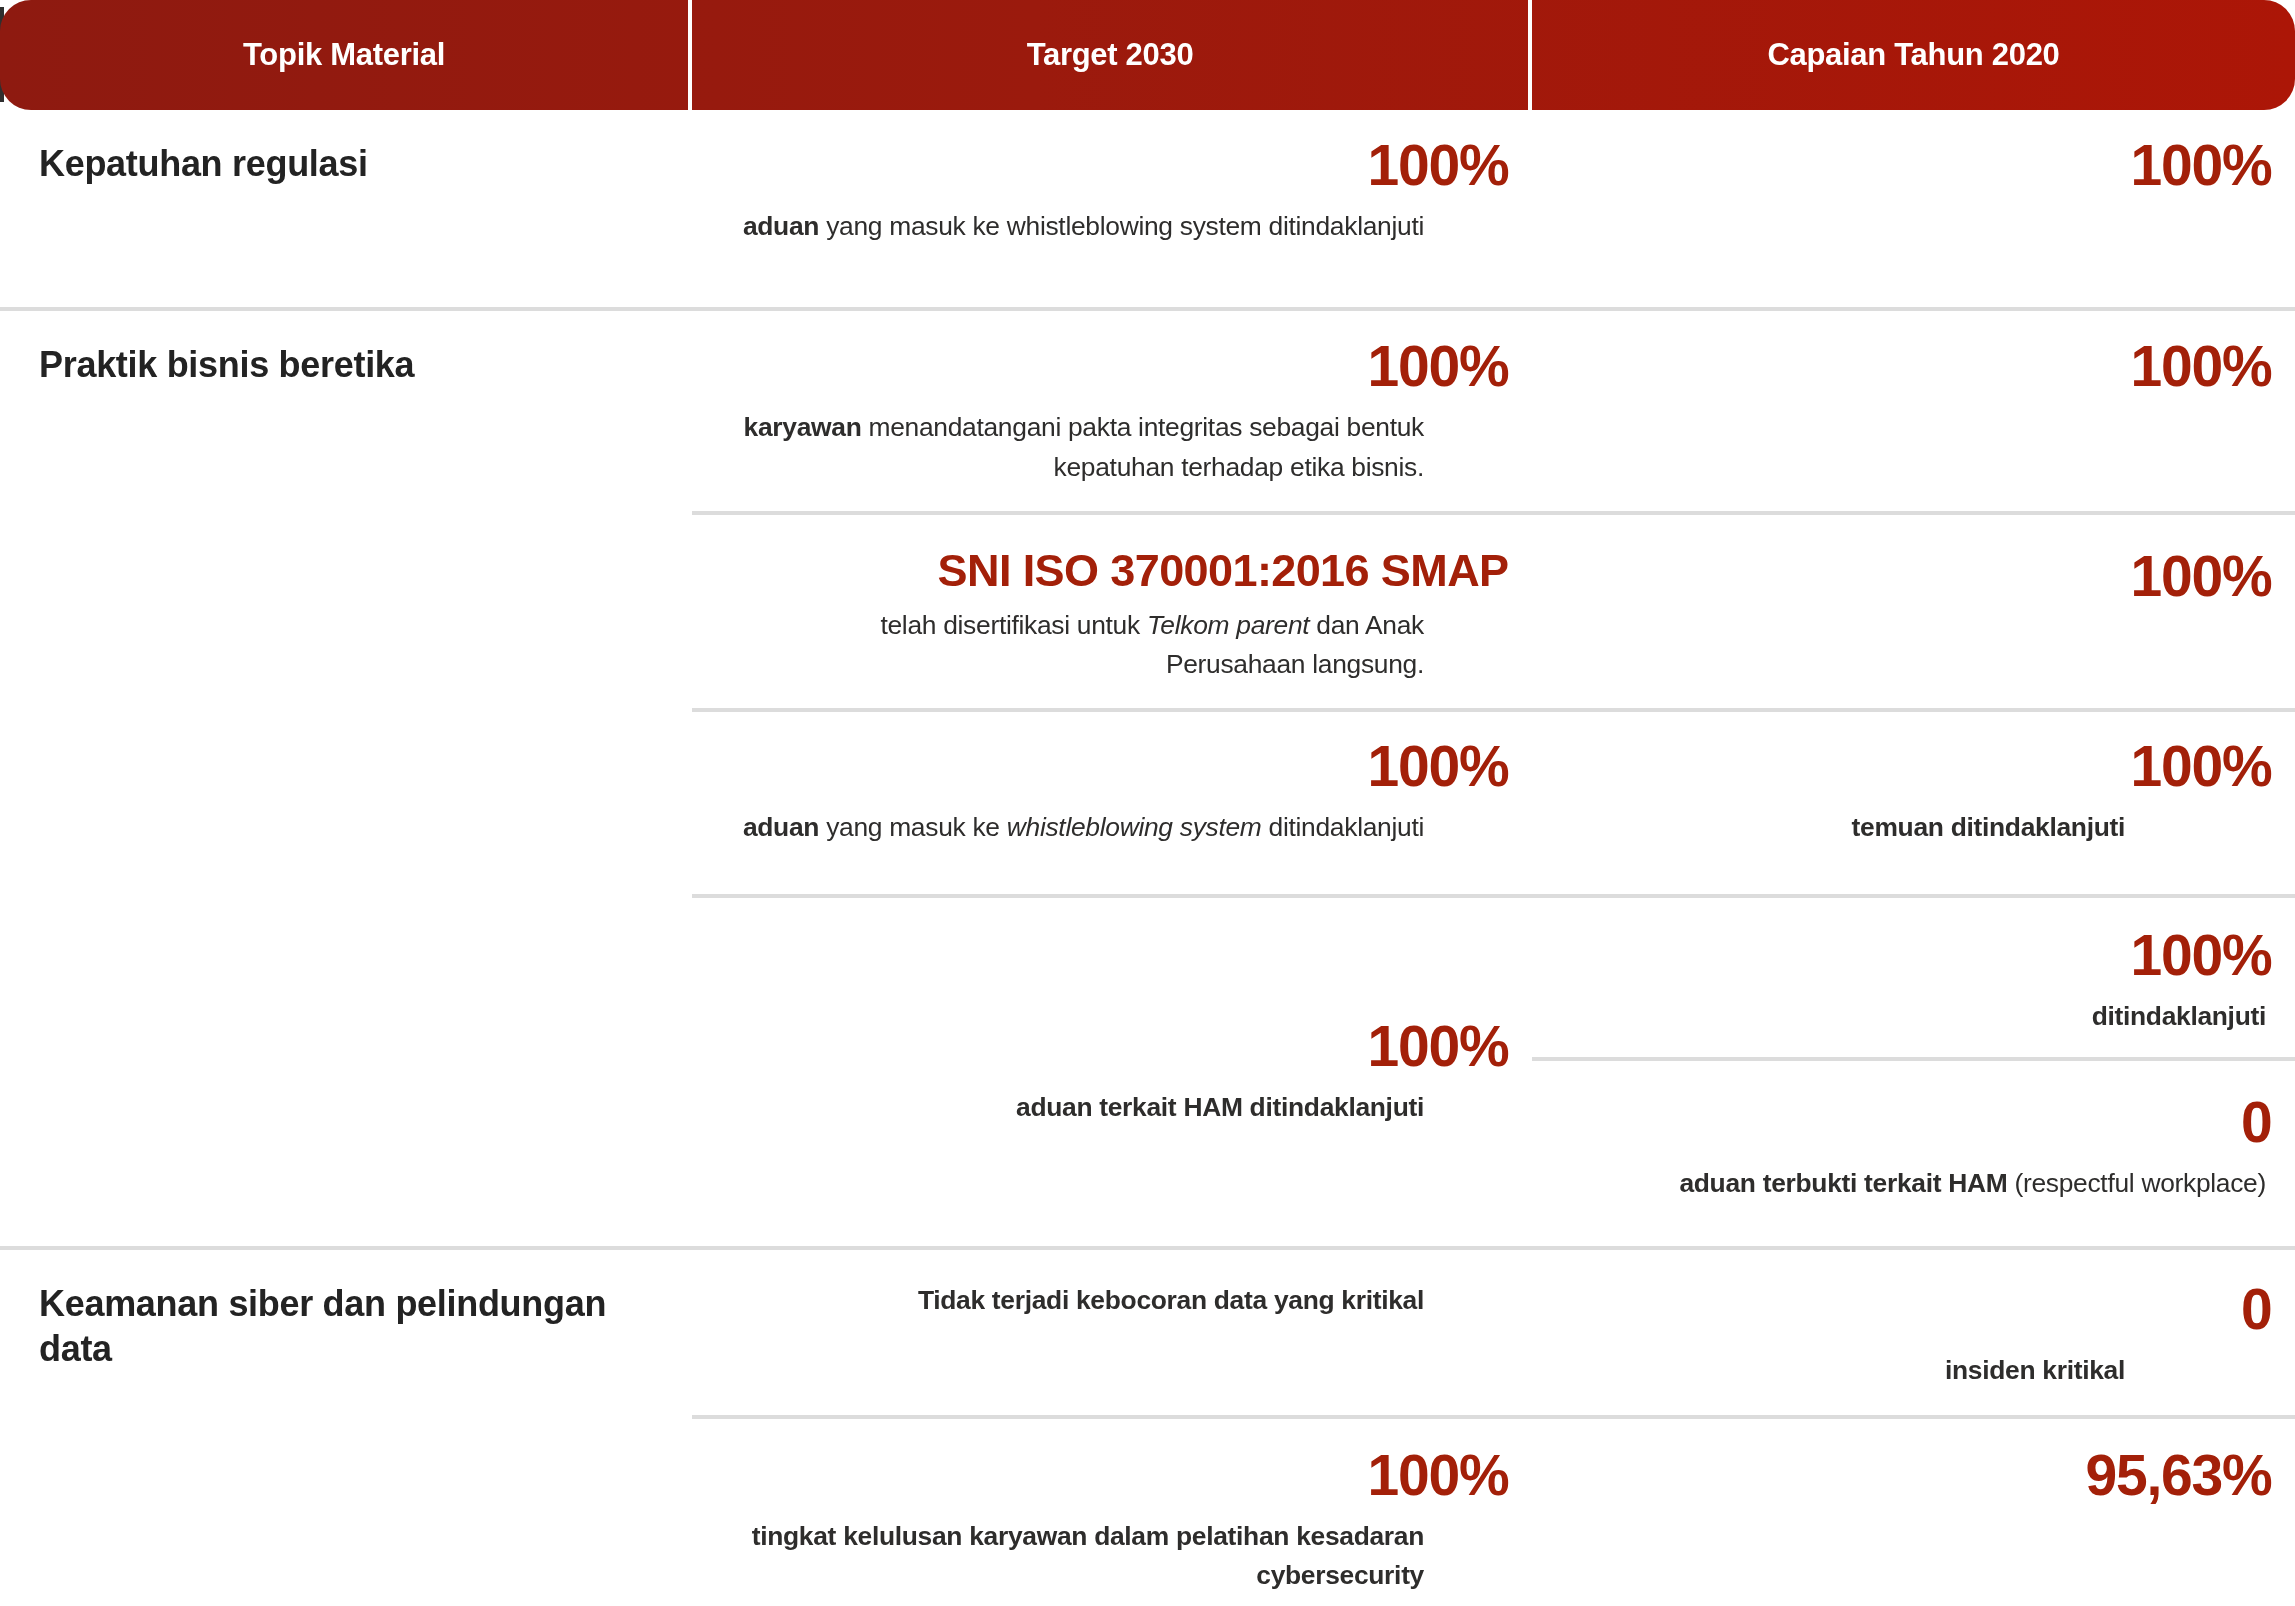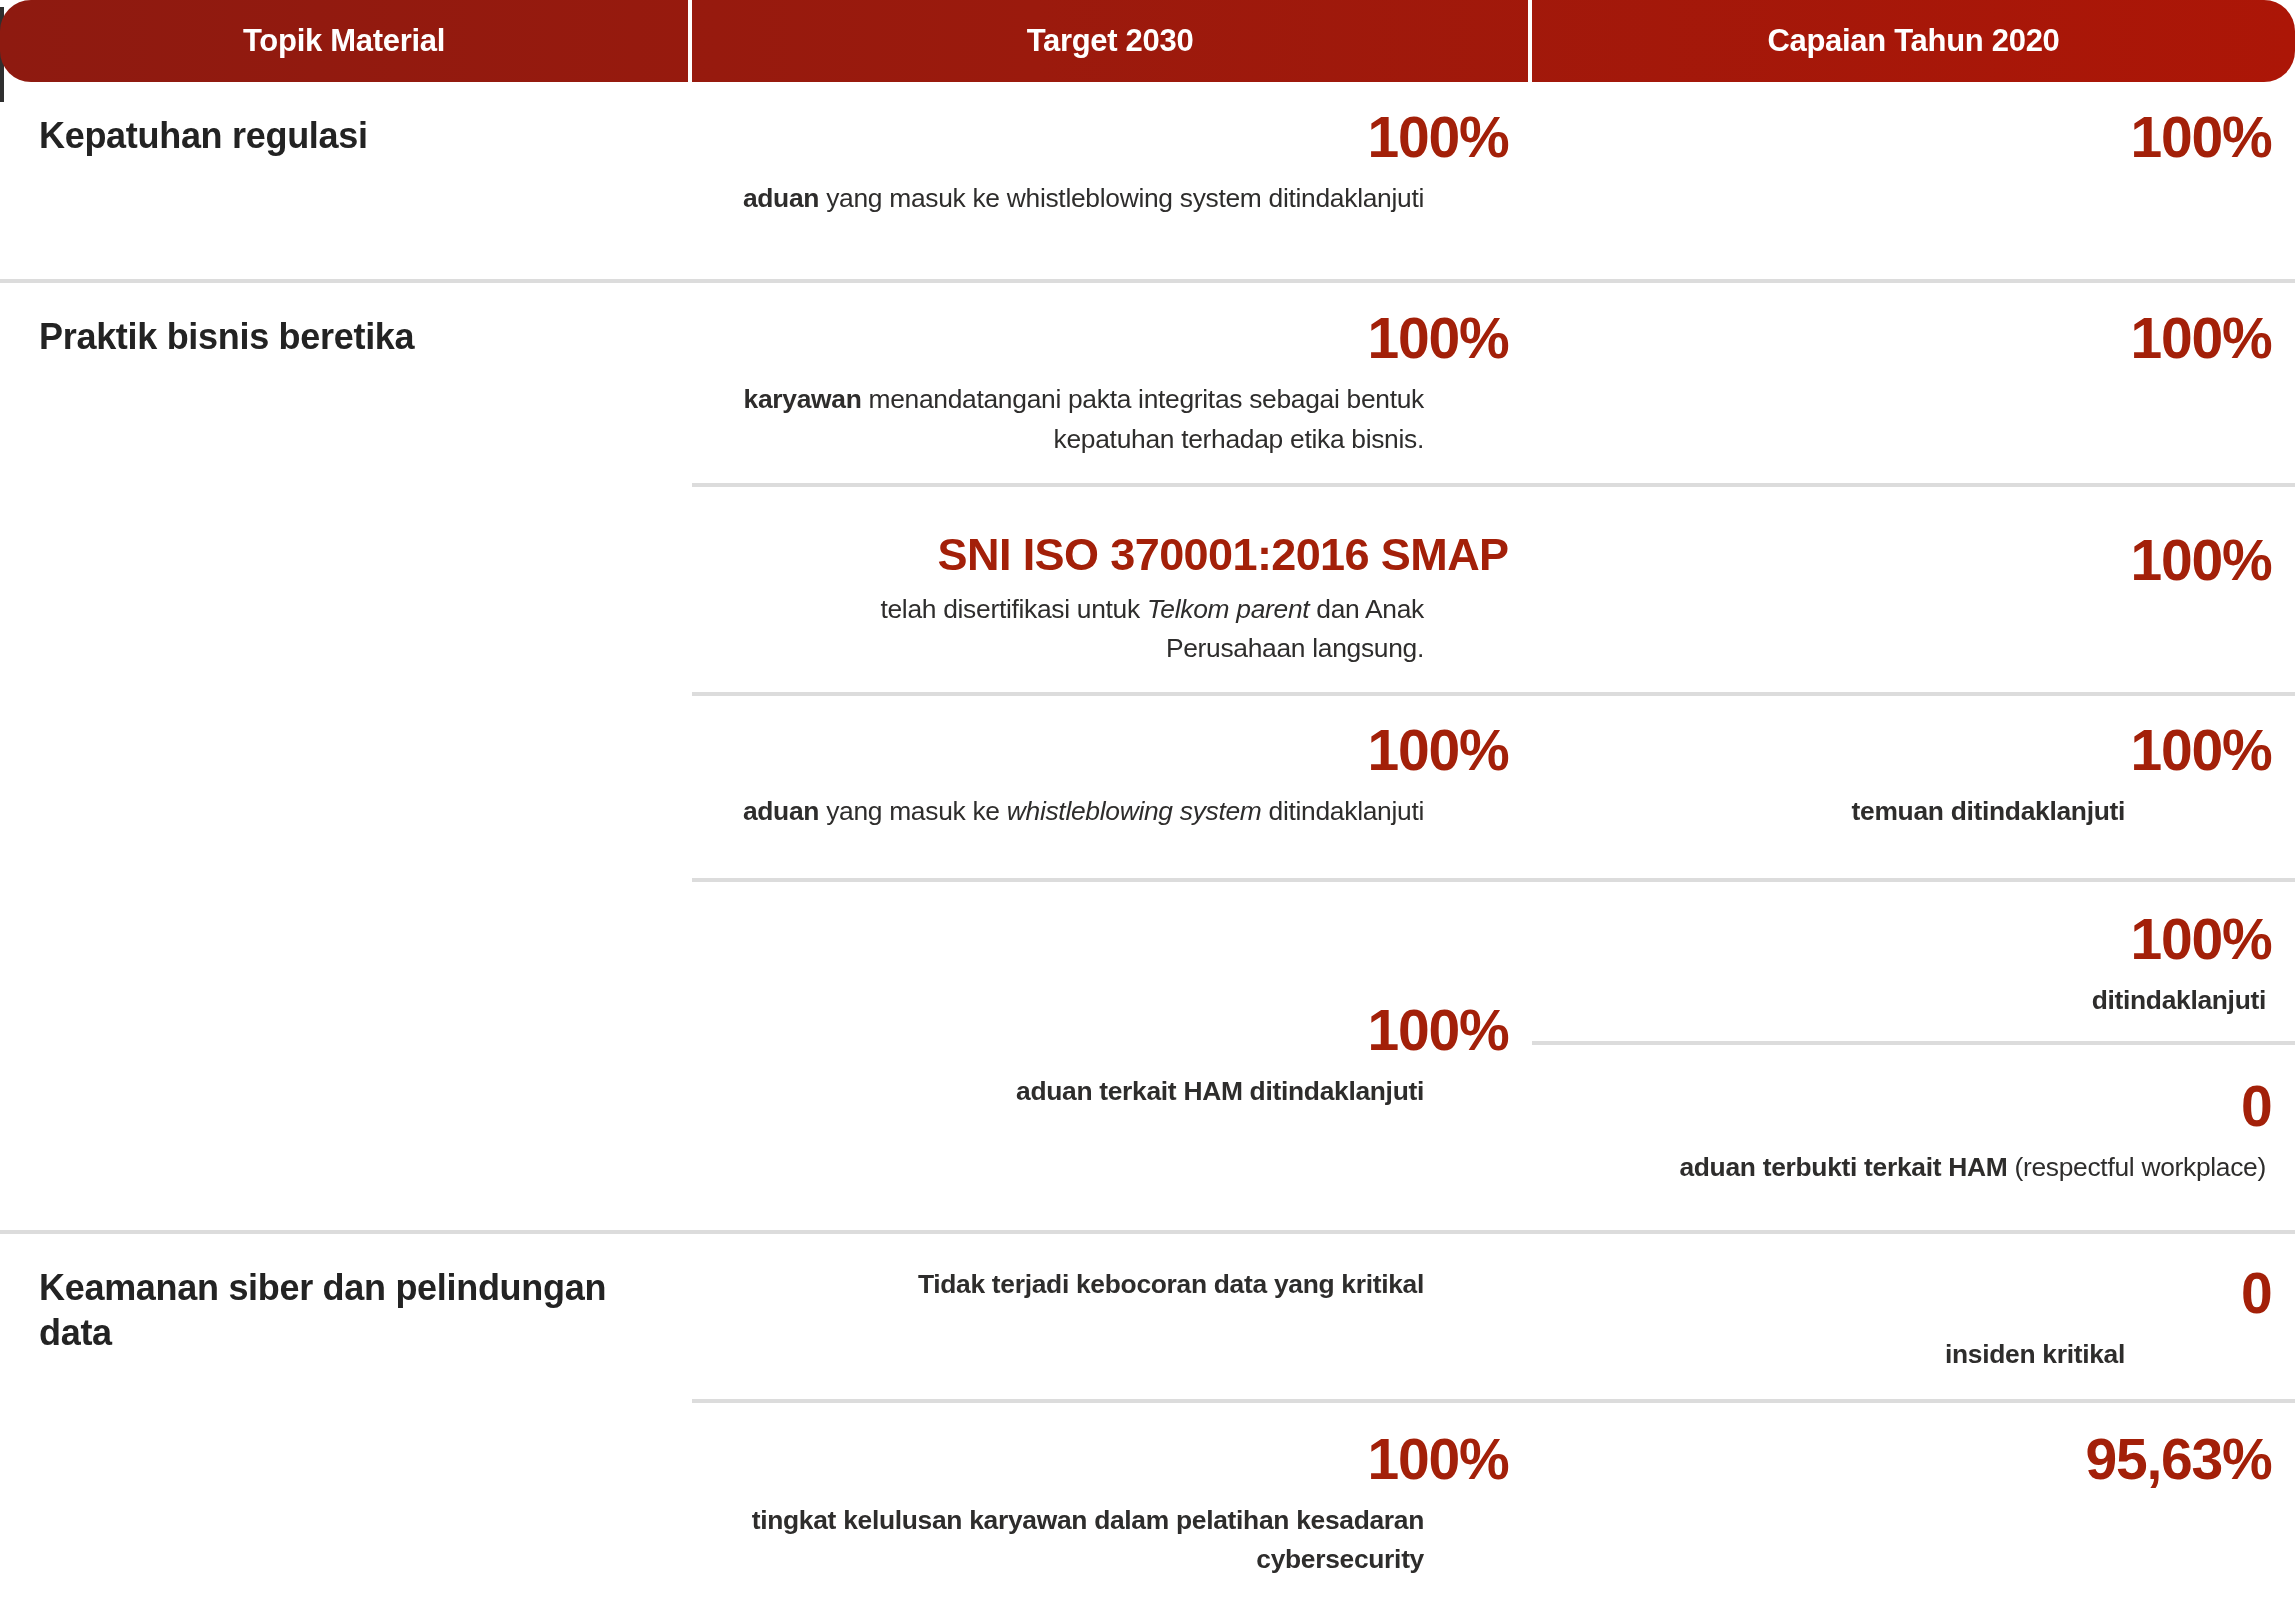--- a/index.html
+++ b/index.html
@@ -13,21 +13,21 @@
   html,body{background:#ffffff;}
   body{
     width:2295px;height:1607px;position:relative;overflow:hidden;
     font-family:"Liberation Sans","DejaVu Sans",sans-serif;
     color:var(--text);
   }
   .edge-artifact{position:absolute;left:0;top:7px;width:4.1px;height:95px;background:#2F2F2F;}
   .hdr{
     position:relative;z-index:1;
     display:grid;grid-template-columns:692px 840px 763px;
-    height:82px;border-radius:31px;overflow:hidden;
+    height:110px;border-radius:31px;overflow:hidden;
     background:linear-gradient(90deg,var(--hdr-l) 0%,#9B1A0D 45%,var(--hdr-r) 100%);
   }
   .hcell{
     display:flex;align-items:center;justify-content:center;
     color:#fff;font-size:31px;font-weight:700;letter-spacing:-0.3px;
   }
   .hcell.sep{border-right:4.7px solid #ffffff;}
   .section{display:grid;grid-template-columns:692px 840px 763px;}
   .section.bordered{border-top:4.1px solid var(--divider);}
   .topic-cell{grid-column:1;padding:31px 23.5px 0 39px;}
@@ -45,21 +45,21 @@
     color:var(--text);max-width:682px;font-weight:400;
   }
   .cap .desc{max-width:541px;}
   .desc .b{font-weight:700;}
   .desc .i{font-style:italic;}
   .plain-target{font-size:26.4px;font-weight:700;letter-spacing:-0.3px;line-height:1.5;max-width:682px;}
   
   .s1 .cell,.s1 .topic-cell{min-height:197px;}
   
   .r-a{min-height:194px;}
-  .r-b{min-height:197px;padding-top:45px;}
+  .r-b{min-height:197px;padding-top:33px;}
   .r-c{min-height:186px;padding-top:26px;}
   .r-d{min-height:348px;}
   .ham-target{display:flex;flex-direction:column;justify-content:center;padding-top:0;padding-bottom:0;}
   .split-cell{padding:0;}
   .cap-top{min-height:159px;padding:29px 23.5px 11.8px 52px;}
   .cap-bottom{min-height:189px;border-top:4.1px solid var(--divider);padding:33px 23.5px 11.8px 52px;}
   
   .r-e{min-height:153px;padding-top:31px;}
   .r-f{min-height:193px;padding-top:28px;}
 </style>

